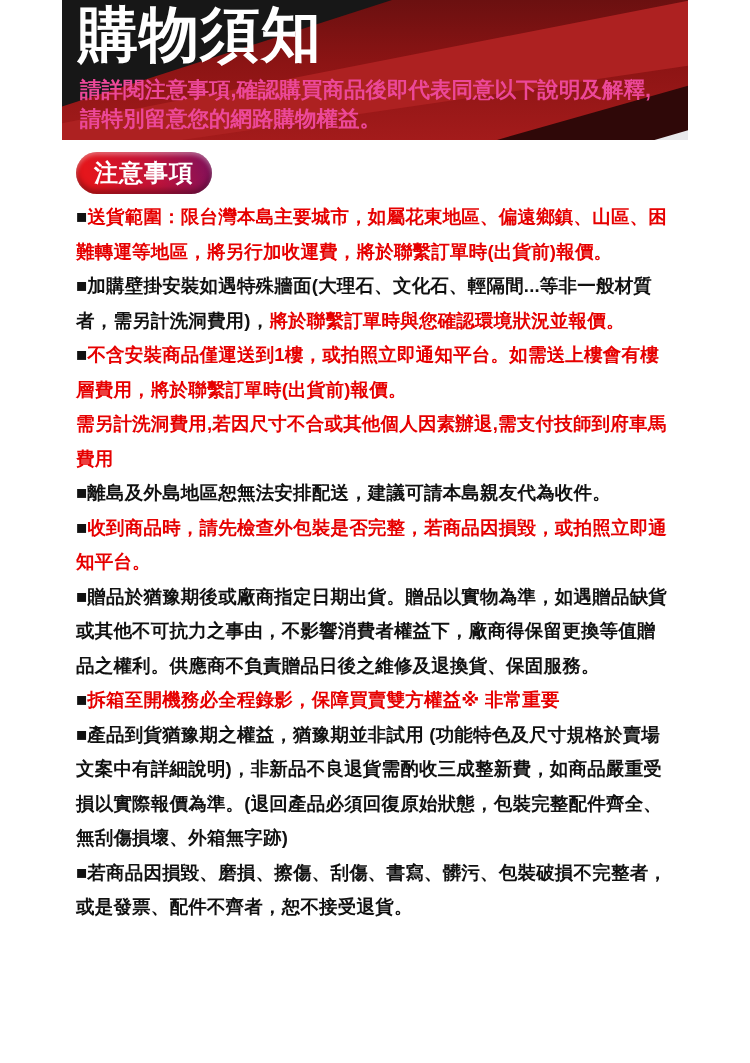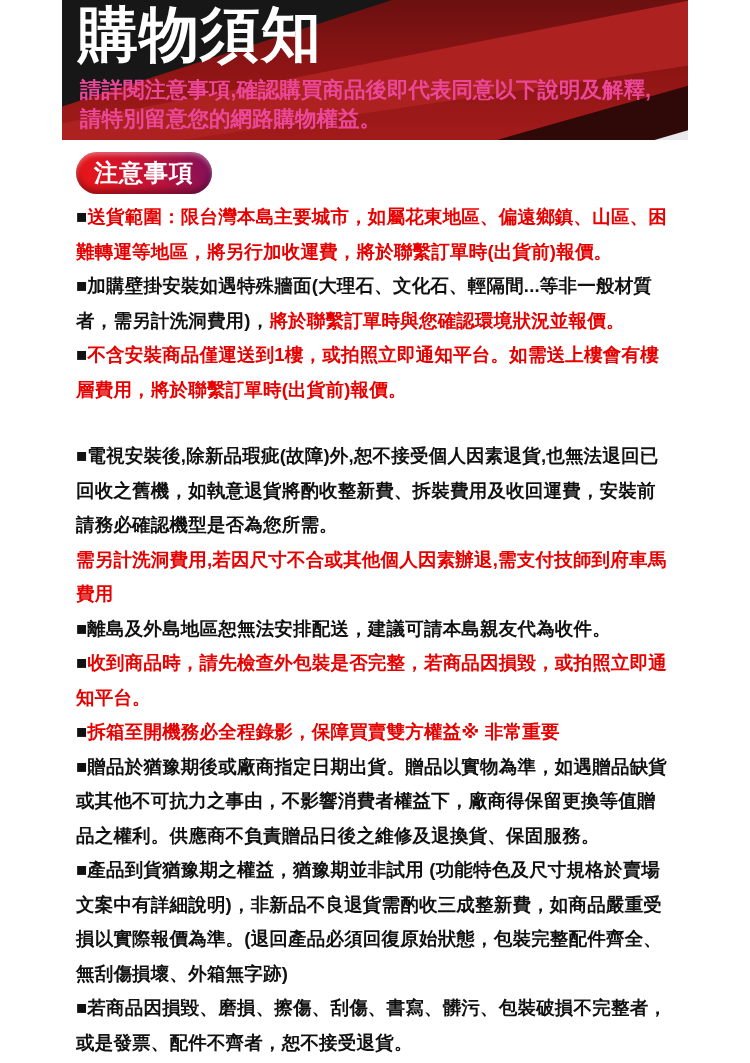--- a/index.html
+++ b/index.html
@@ -49,23 +49,22 @@
     <div class="hdr-title">購物須知</div>
     <div class="hdr-subtitle">請詳閱注意事項,確認購買商品後即代表同意以下說明及解釋,請特別留意您的網路購物權益。</div>
   </div>
 
   <div class="badge">注意事項</div>
 
   <div class="notices">
       <p class="notice"><span class="seg-dark">■</span><span class="seg-red">送貨範圍：限台灣本島主要城市，如屬花東地區、偏遠鄉鎮、山區、困難轉運等地區，將另行加收運費，將於聯繫訂單時(出貨前)報價。</span></p>
       <p class="notice"><span class="seg-dark">■加購壁掛安裝如遇特殊牆面(大理石、文化石、輕隔間...等非一般材質者，需另計洗洞費用)，</span><span class="seg-red">將於聯繫訂單時與您確認環境狀況並報價。</span></p>
       <p class="notice"><span class="seg-dark">■</span><span class="seg-red">不含安裝商品僅運送到1樓，或拍照立即通知平台。如需送上樓會有樓層費用，將於聯繫訂單時(出貨前)報價。</span></p>
-      <p class="notice gap"><span class="seg-dark">■電視安裝後,除新品瑕疵(故障)外,恕不接受個人因素退貨,也無法退回已回收之舊機，如執意退貨將酌收整新費、拆裝費用及收回運費，安裝前請務必確認機型是否為您所需。</span></p>
       <p class="notice"><span class="seg-red">需另計洗洞費用,若因尺寸不合或其他個人因素辦退,需支付技師到府車馬費用</span></p>
       <p class="notice"><span class="seg-dark">■離島及外島地區恕無法安排配送，建議可請本島親友代為收件。</span></p>
       <p class="notice"><span class="seg-dark">■</span><span class="seg-red">收到商品時，請先檢查外包裝是否完整，若商品因損毀，或拍照立即通知平台。</span></p>
+      <p class="notice"><span class="seg-dark">■贈品於猶豫期後或廠商指定日期出貨。贈品以實物為準，如遇贈品缺貨或其他不可抗力之事由，不影響消費者權益下，廠商得保留更換等值贈品之權利。供應商不負責贈品日後之維修及退換貨、保固服務。</span></p>
       <p class="notice"><span class="seg-dark">■</span><span class="seg-red">拆箱至開機務必全程錄影，保障買賣雙方權益※ 非常重要</span></p>
-      <p class="notice"><span class="seg-dark">■贈品於猶豫期後或廠商指定日期出貨。贈品以實物為準，如遇贈品缺貨或其他不可抗力之事由，不影響消費者權益下，廠商得保留更換等值贈品之權利。供應商不負責贈品日後之維修及退換貨、保固服務。</span></p>
       <p class="notice"><span class="seg-dark">■產品到貨猶豫期之權益，猶豫期並非試用 (功能特色及尺寸規格於賣場文案中有詳細說明)，非新品不良退貨需酌收三成整新費，如商品嚴重受損以實際報價為準。(退回產品必須回復原始狀態，包裝完整配件齊全、無刮傷損壞、外箱無字跡)</span></p>
       <p class="notice"><span class="seg-dark">■若商品因損毀、磨損、擦傷、刮傷、書寫、髒污、包裝破損不完整者，或是發票、配件不齊者，恕不接受退貨。</span></p>
     </div>
 
 </div>
 
 </body></html>

